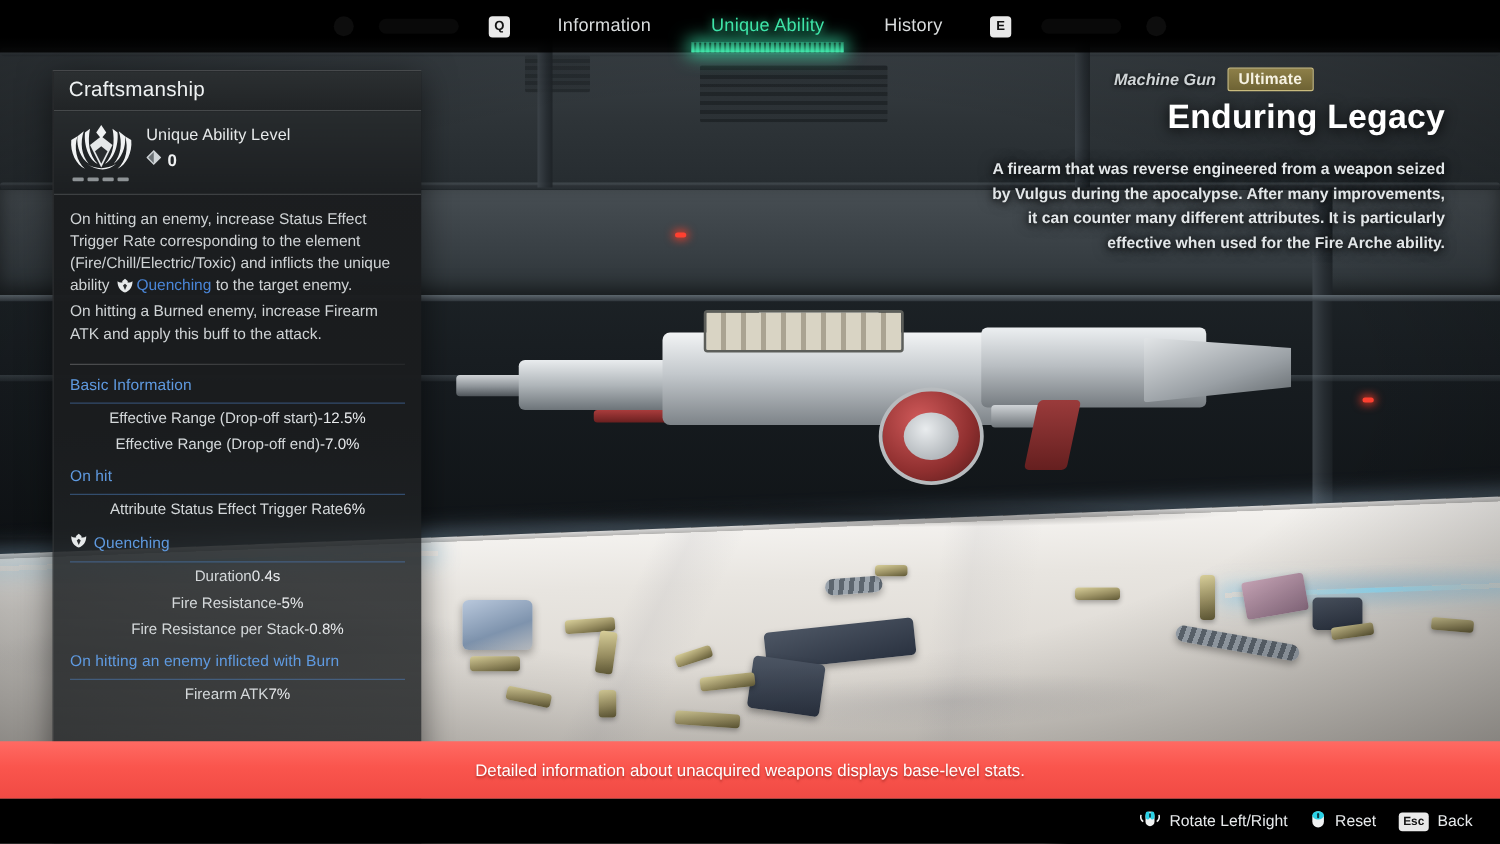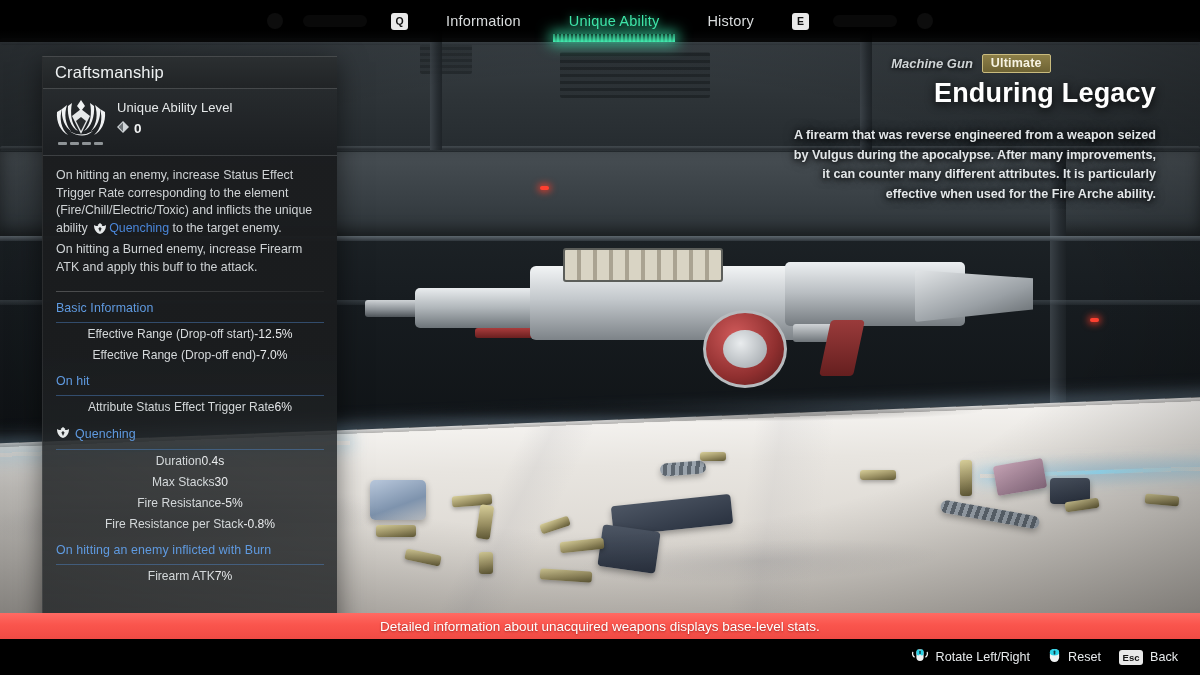--- a/index.html
+++ b/index.html
@@ -229,21 +229,21 @@
     margin-top:5px; font-size:27px; font-weight:700; color:#fff; letter-spacing:.2px;
     text-shadow:0 2px 10px rgba(0,0,0,.95);
   }
   .wdesc {
     margin-top:17px; font-size:12.6px; line-height:1.55; color:#e2e6e8; font-weight:700;
     text-shadow:0 1px 5px rgba(0,0,0,.95), 0 0 12px rgba(0,0,0,.8);
   }
 
   
   #notice {
-    position:absolute; left:0; bottom:36px; width:1200px; height:26px; z-index:25;
+    position:absolute; left:0; bottom:36px; width:1200px; height:46px; z-index:25;
     background:linear-gradient(180deg,#ff6a63 0%,#fa554d 45%,#f04a44 100%);
     display:flex; align-items:center; justify-content:center;
     font-size:13.5px; color:#fff; text-shadow:0 1px 2px rgba(120,20,15,.6);
   }
   #footer {
     position:absolute; left:0; bottom:0; width:1200px; height:36px; z-index:25;
     background:#000; display:flex; align-items:center; justify-content:flex-end;
     padding-right:22px; gap:18px;
   }
   .hint { display:flex; align-items:center; gap:7px; font-size:12.6px; color:#e7eaec; }
@@ -415,24 +415,20 @@
             <path d="M7 5 l1.6 1.4 -1.6 3.6 -1.6 -3.6 z" fill="#2a2d2f"></path>
           </g>
         </svg></span>
     <span>Quenching</span>
   </div>
   <div class="stat-row">
     <span class="stat-name">Duration</span>
     <span class="stat-val">0.4s</span>
   </div>
   <div class="stat-row">
-    <span class="stat-name">Max Stacks</span>
-    <span class="stat-val">30</span>
-  </div>
-  <div class="stat-row">
     <span class="stat-name">Fire Resistance</span>
     <span class="stat-val">-5%</span>
   </div>
   <div class="stat-row">
     <span class="stat-name">Fire Resistance per Stack</span>
     <span class="stat-val">-0.8%</span>
   </div>
 
   <div class="sect-head">
     <span>On hitting an enemy inflicted with Burn</span>

